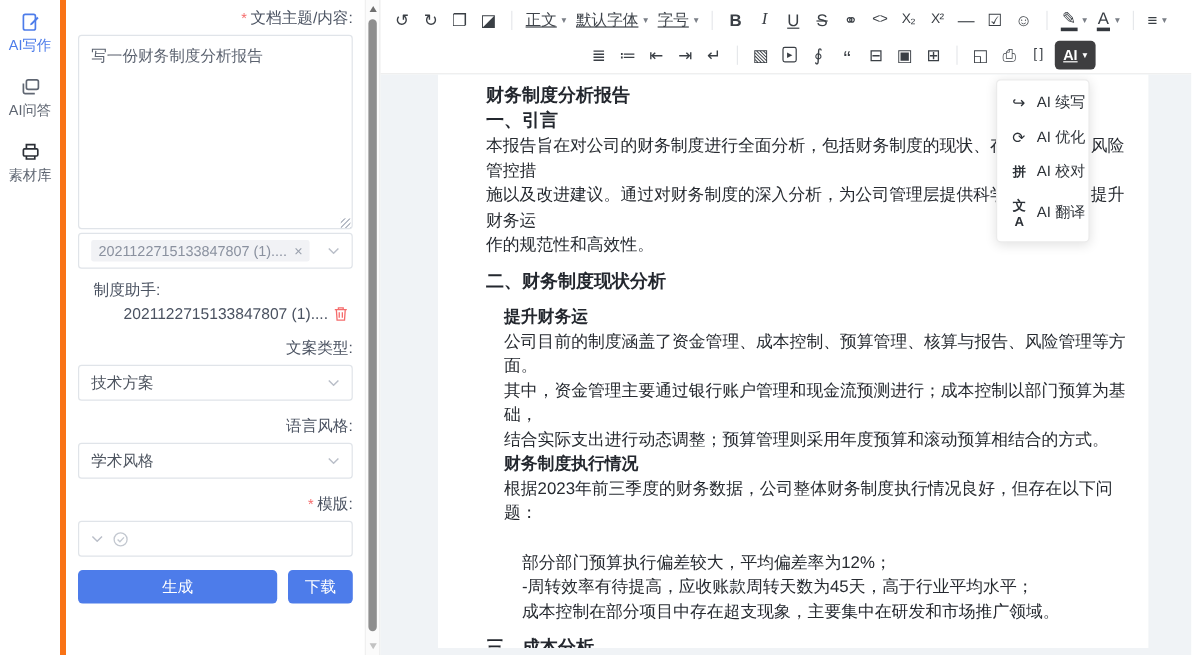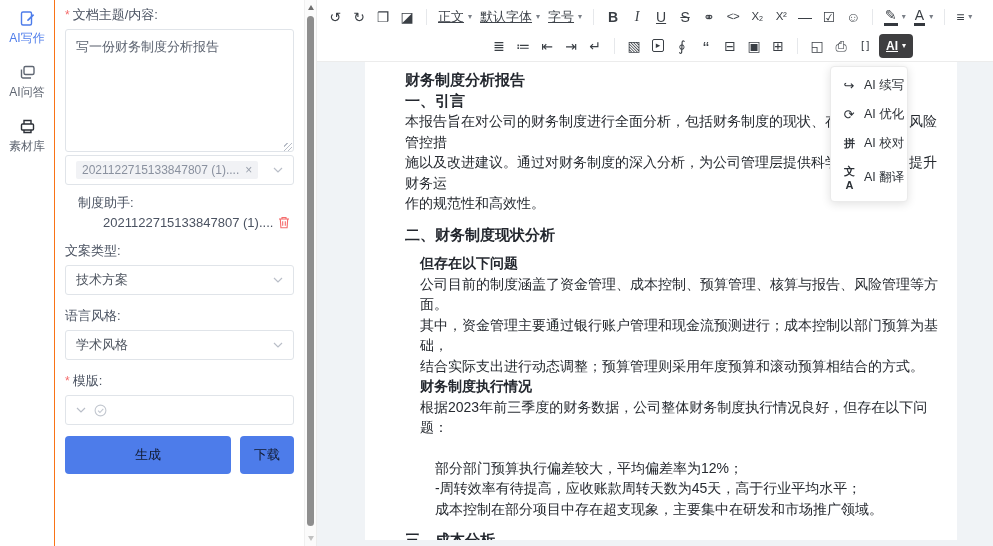--- a/index.html
+++ b/index.html
@@ -1,48 +1,48 @@
 <!DOCTYPE html>
 <html><head>
 <meta charset="utf-8">
 <style>
   * { margin:0; padding:0; box-sizing:border-box; }
   body { font-family:"Liberation Sans","DejaVu Sans",sans-serif; background:#fff; }
   .app { position:relative; width:993px; height:546px; display:flex; overflow:hidden; background:#fff; font-size:13px; color:#4a5261; }
 
   
-  .sidebar { width:55px; flex:0 0 55px; border-right:1px solid #f97316; padding-top:10px;
+  .sidebar { width:55px; flex:0 0 55px; border-right:5px solid #f97316; padding-top:10px;
              display:flex; flex-direction:column; align-items:center; gap:17px; background:#fff; }
   .nav-item { display:flex; flex-direction:column; align-items:center; gap:3px; cursor:pointer; color:#5f6672; }
   .nav-item .nav-label { font-size:12px; }
   .nav-item.active { color:#4d7cea; }
   .nav-item svg { display:block; }
 
   
   .form-panel { width:249px; flex:0 0 249px; padding:6px 10px 0 10px; overflow:hidden; background:#fff; }
-  .f-label { font-size:13px; color:#4a5261; margin:12px 0 5px; }
+  .f-label { font-size:13px; color:#4a5261; margin:12px 0 5px;text-align:right; }
   .f-label.first { margin-top:0; }
   .req { color:#f56c6c; margin-right:3px; font-size:12px; }
   .topic-area { position:relative; }
-  textarea { width:100%; height:123px; border:1px solid #e0e4e9; border-radius:3px; resize:none;
+  textarea { width:100%; height:162px; border:1px solid #e0e4e9; border-radius:3px; resize:none;
              padding:8px 10px; font:13px "Liberation Sans",sans-serif; color:#5c6370; outline:none; }
   .resize-grip { position:absolute; right:2px; bottom:4px; width:8px; height:8px;
      background:repeating-linear-gradient(135deg,transparent 0 2px,#b9bec8 2px 3px); pointer-events:none; }
   .select { height:30px; border:1px solid #e0e4e9; border-radius:3px; display:flex; align-items:center;
             padding:0 10px; color:#4e5560; background:#fff; cursor:pointer; }
   .select .sel-text { flex:1; font-size:13px; }
   .tag-chip { background:#f1f2f5; border-radius:2px; color:#8a919f; font-size:12px;
               padding:2px 6px; display:inline-flex; align-items:center; gap:6px; max-width:200px; }
   .tag-close { color:#9aa1ad; font-size:12px; cursor:pointer; }
   .file-block { padding-left:13px; margin-top:9px; }
   .file-row { display:flex; align-items:center; padding-left:25px; margin-top:3px; color:#4a5261; }
   .file-name { flex:1; font-size:13px; }
   .trash { cursor:pointer; margin-right:4px; display:flex; }
   .btn-row { display:flex; gap:9px; margin-top:11px; }
-  .btn { background:#4d7cea; color:#0f172a; border:none; border-radius:4px; height:38px;
+  .btn { background:#4d7cea; color:#ffffff; border:none; border-radius:4px; height:28px;
          font:13px "Liberation Sans",sans-serif; cursor:pointer; }
   .btn-generate { flex:1; }
   .btn-download { width:54px; }
 
   
   .v-scrollbar { width:13px; flex:0 0 13px; background:#fbfbfb; border-left:1px solid #f0f0f0;
                  border-right:1px solid #ececec; position:relative; }
   .sb-up { position:absolute; top:5px; left:3px; width:0; height:0;
            border-left:3.5px solid transparent; border-right:3.5px solid transparent; border-bottom:5px solid #6f6f6f; }
   .sb-down { position:absolute; bottom:5px; left:3px; width:0; height:0;
@@ -334,21 +334,21 @@
         </div>
     </div>
     <div class="canvas">
       <div class="page" id="doc">
           <div class="h1 ind0">财务制度分析报告</div>
           <div class="h2 ind0">一、引言</div>
           <div class="p ind0">本报告旨在对公司的财务制度进行全面分析，包括财务制度的现状、存在的问题、风险管控措
 施以及改进建议。通过对财务制度的深入分析，为公司管理层提供科学决策依据，提升财务运
 作的规范性和高效性。</div>
           <div class="h2 ind0 gap-m">二、财务制度现状分析</div>
-          <div class="h3 ind1 gap-s">但存在以下问题</div>
+          <div class="h3 ind1 gap-s">提升财务运</div>
           <div class="p ind1">公司目前的制度涵盖了资金管理、成本控制、预算管理、核算与报告、风险管理等方面。
 其中，资金管理主要通过银行账户管理和现金流预测进行；成本控制以部门预算为基础，
 结合实际支出进行动态调整；预算管理则采用年度预算和滚动预算相结合的方式。</div>
           <div class="h3 ind1">财务制度执行情况</div>
           <div class="p ind1">根据2023年前三季度的财务数据，公司整体财务制度执行情况良好，但存在以下问题：</div>
           <div class="p ind2 gap-l">部分部门预算执行偏差较大，平均偏差率为12%；
 -周转效率有待提高，应收账款周转天数为45天，高于行业平均水平；
 成本控制在部分项目中存在超支现象，主要集中在研发和市场推广领域。</div>
           <div class="h2 ind0 gap-m">三、成本分析</div>
         </div>

